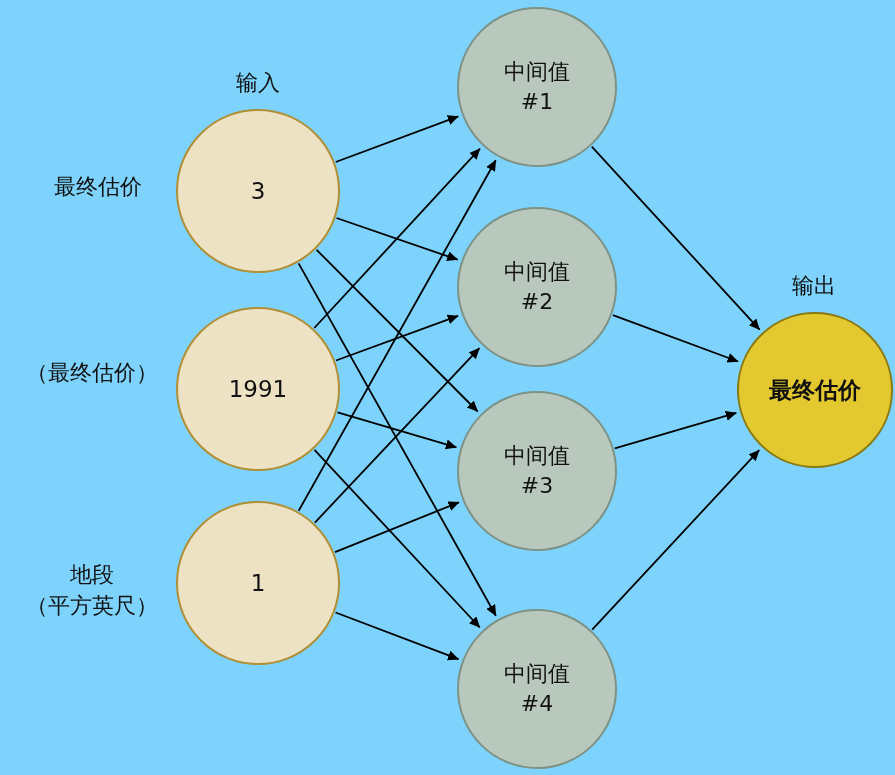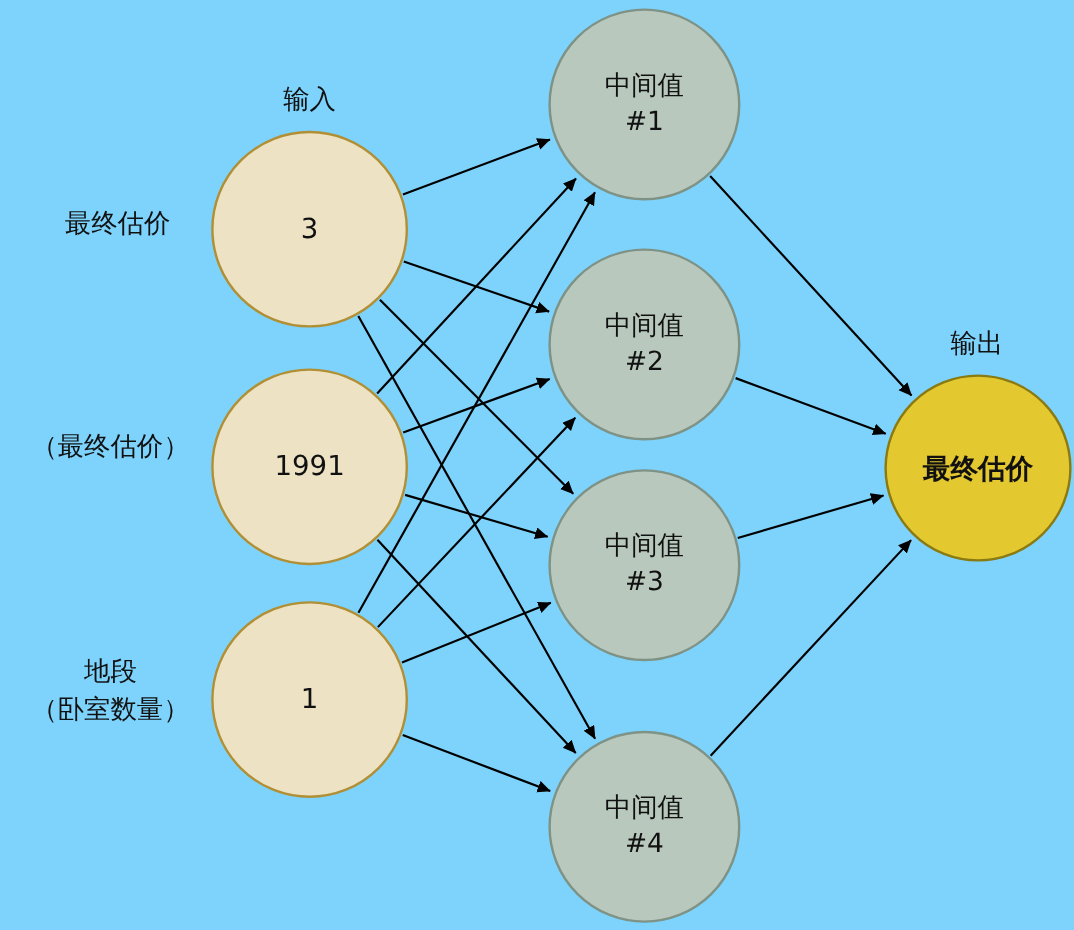--- a/index.html
+++ b/index.html
@@ -100,23 +100,23 @@
   <div class="group-label" style="left:734px; top:271px; width:160px;">输出</div>
 
   <div class="side-label" style="left:8px; top:172px; width:180px;">
     <div>最终估价</div>
   </div>
 
   <div class="side-label" style="left:2px; top:358px; width:180px;">
     <div>（最终估价）</div>
   </div>
 
-  <div class="side-label" style="left:2px; top:546px; width:180px;">
+  <div class="side-label" style="left:2px; top:560px; width:180px;">
     <div>地段</div>
-    <div>（卧室数量）</div>
+    <div>（平方英尺）</div>
   </div>
 
   <div class="node input-node" style="left:176px; top:109px;">
     <span>3</span>
   </div>
 
   <div class="node input-node" style="left:176px; top:307px;">
     <span>1991</span>
   </div>
 

